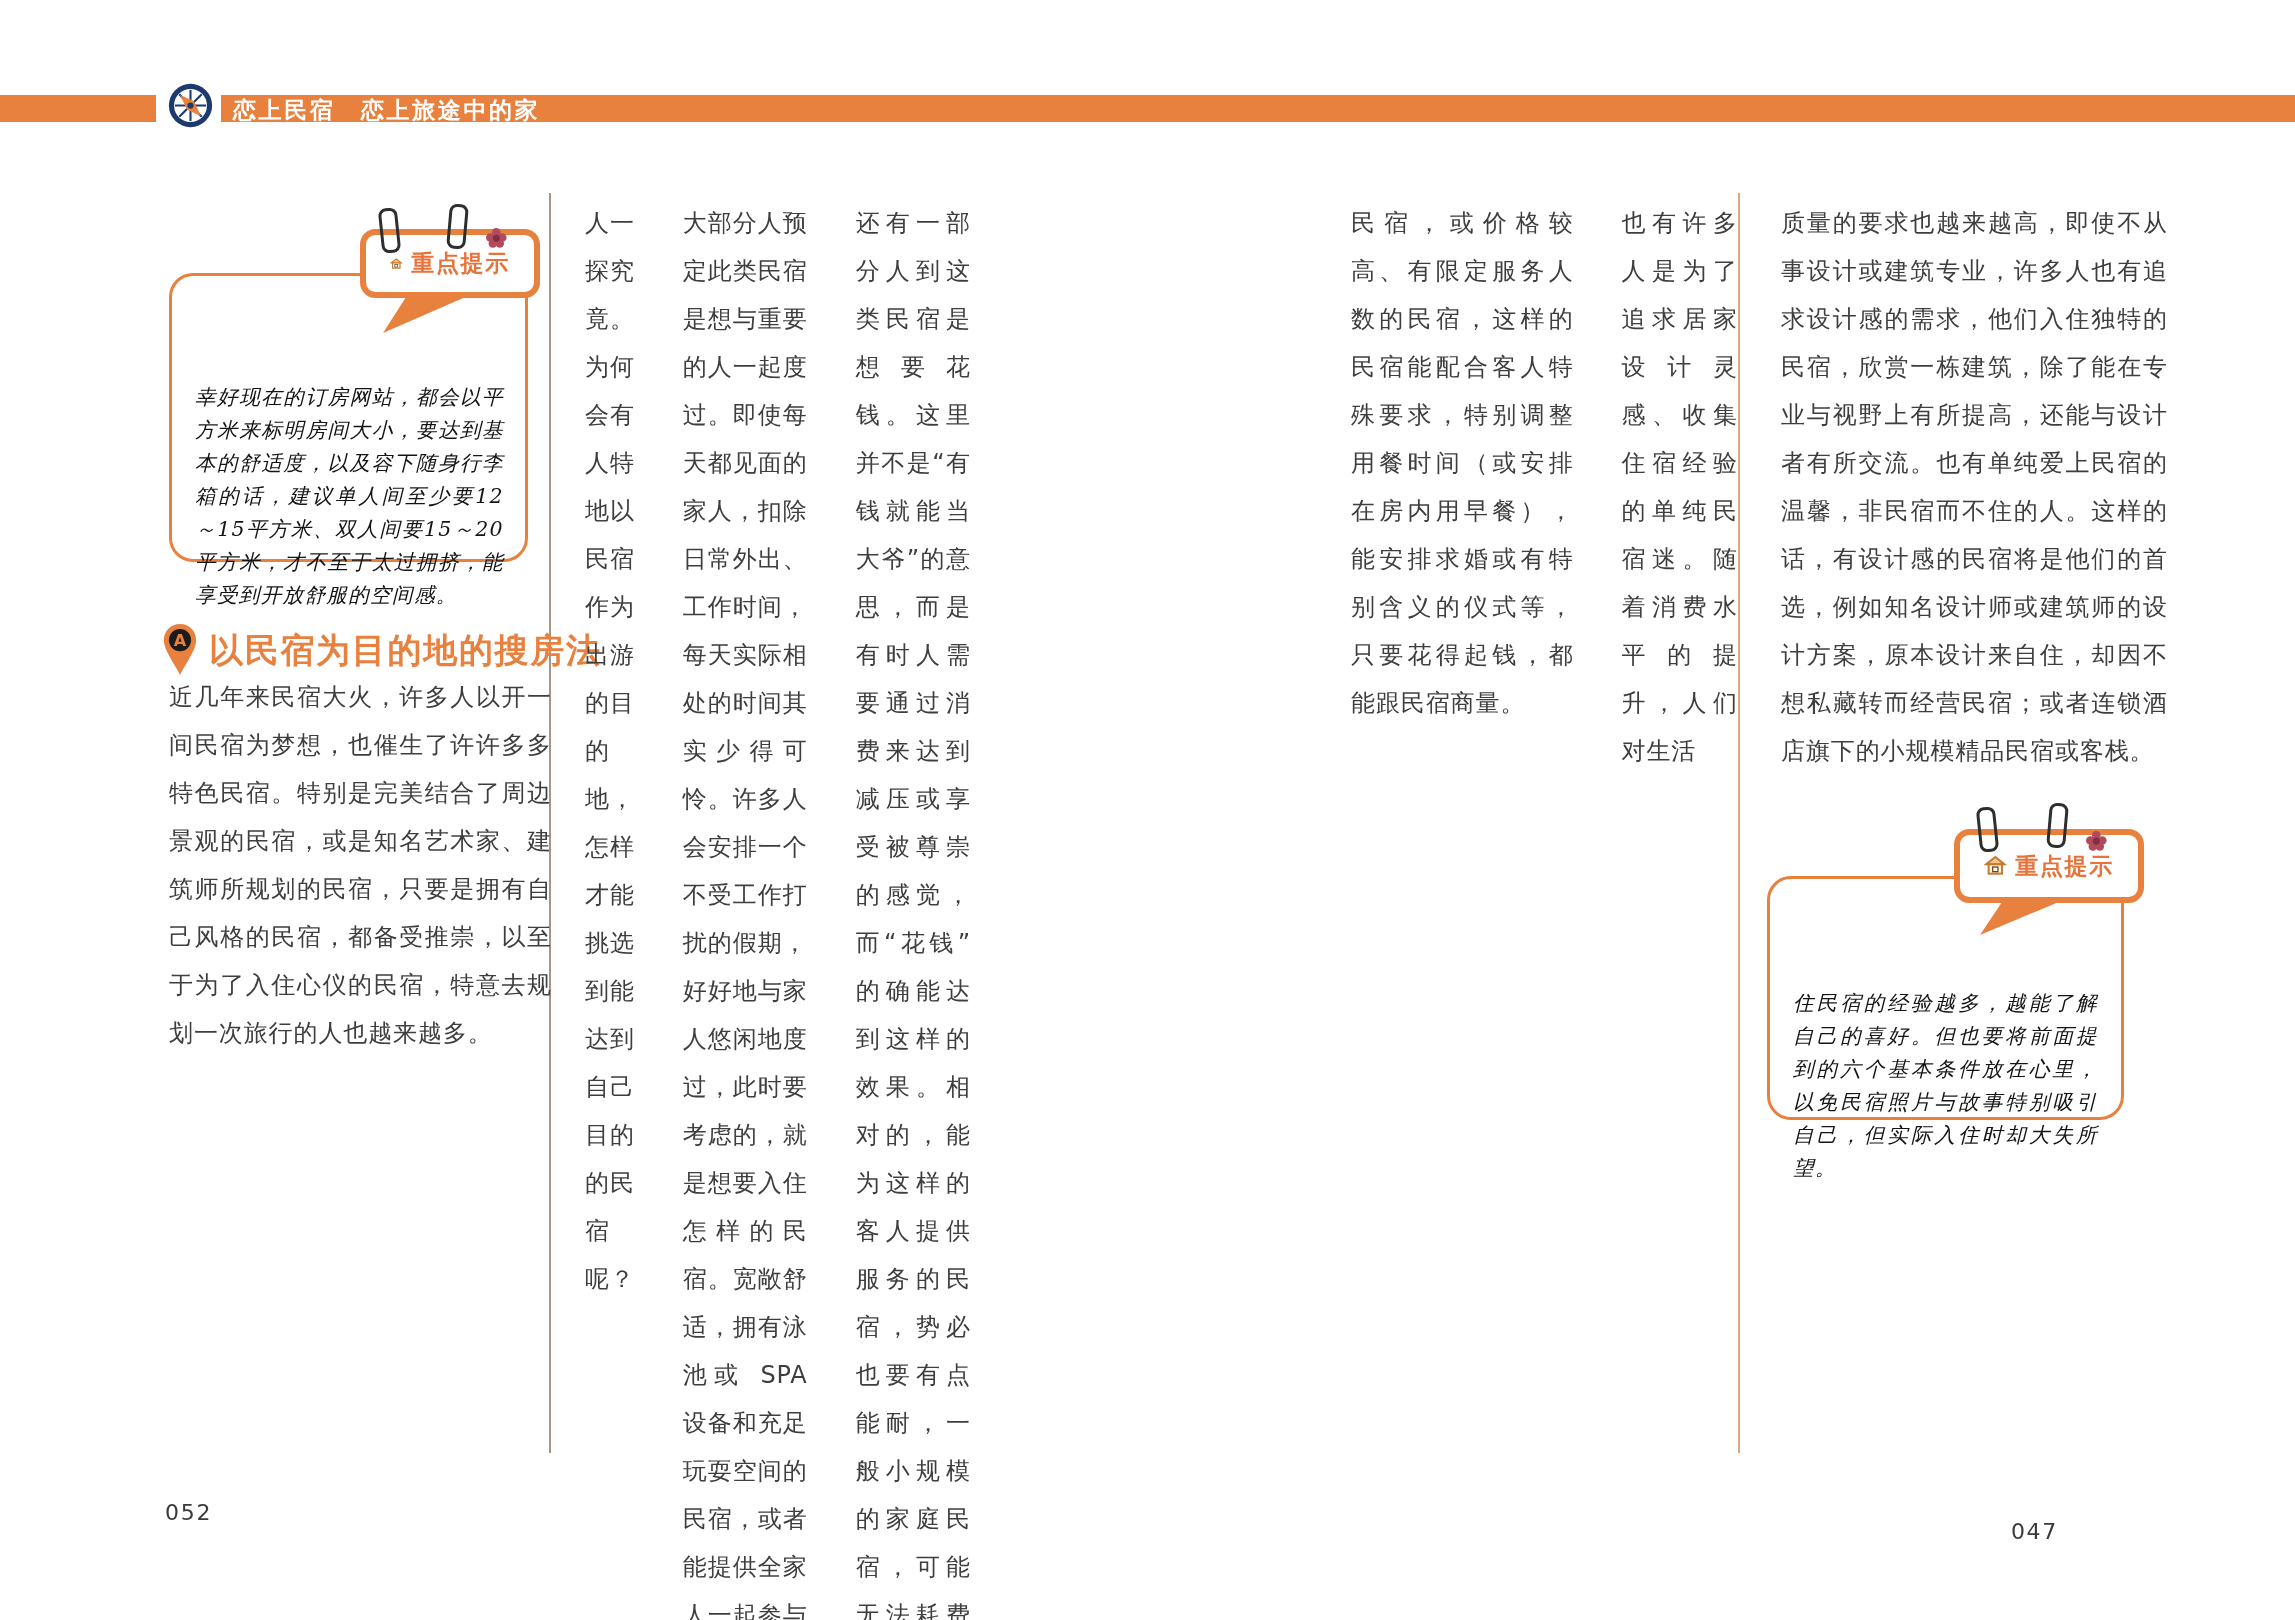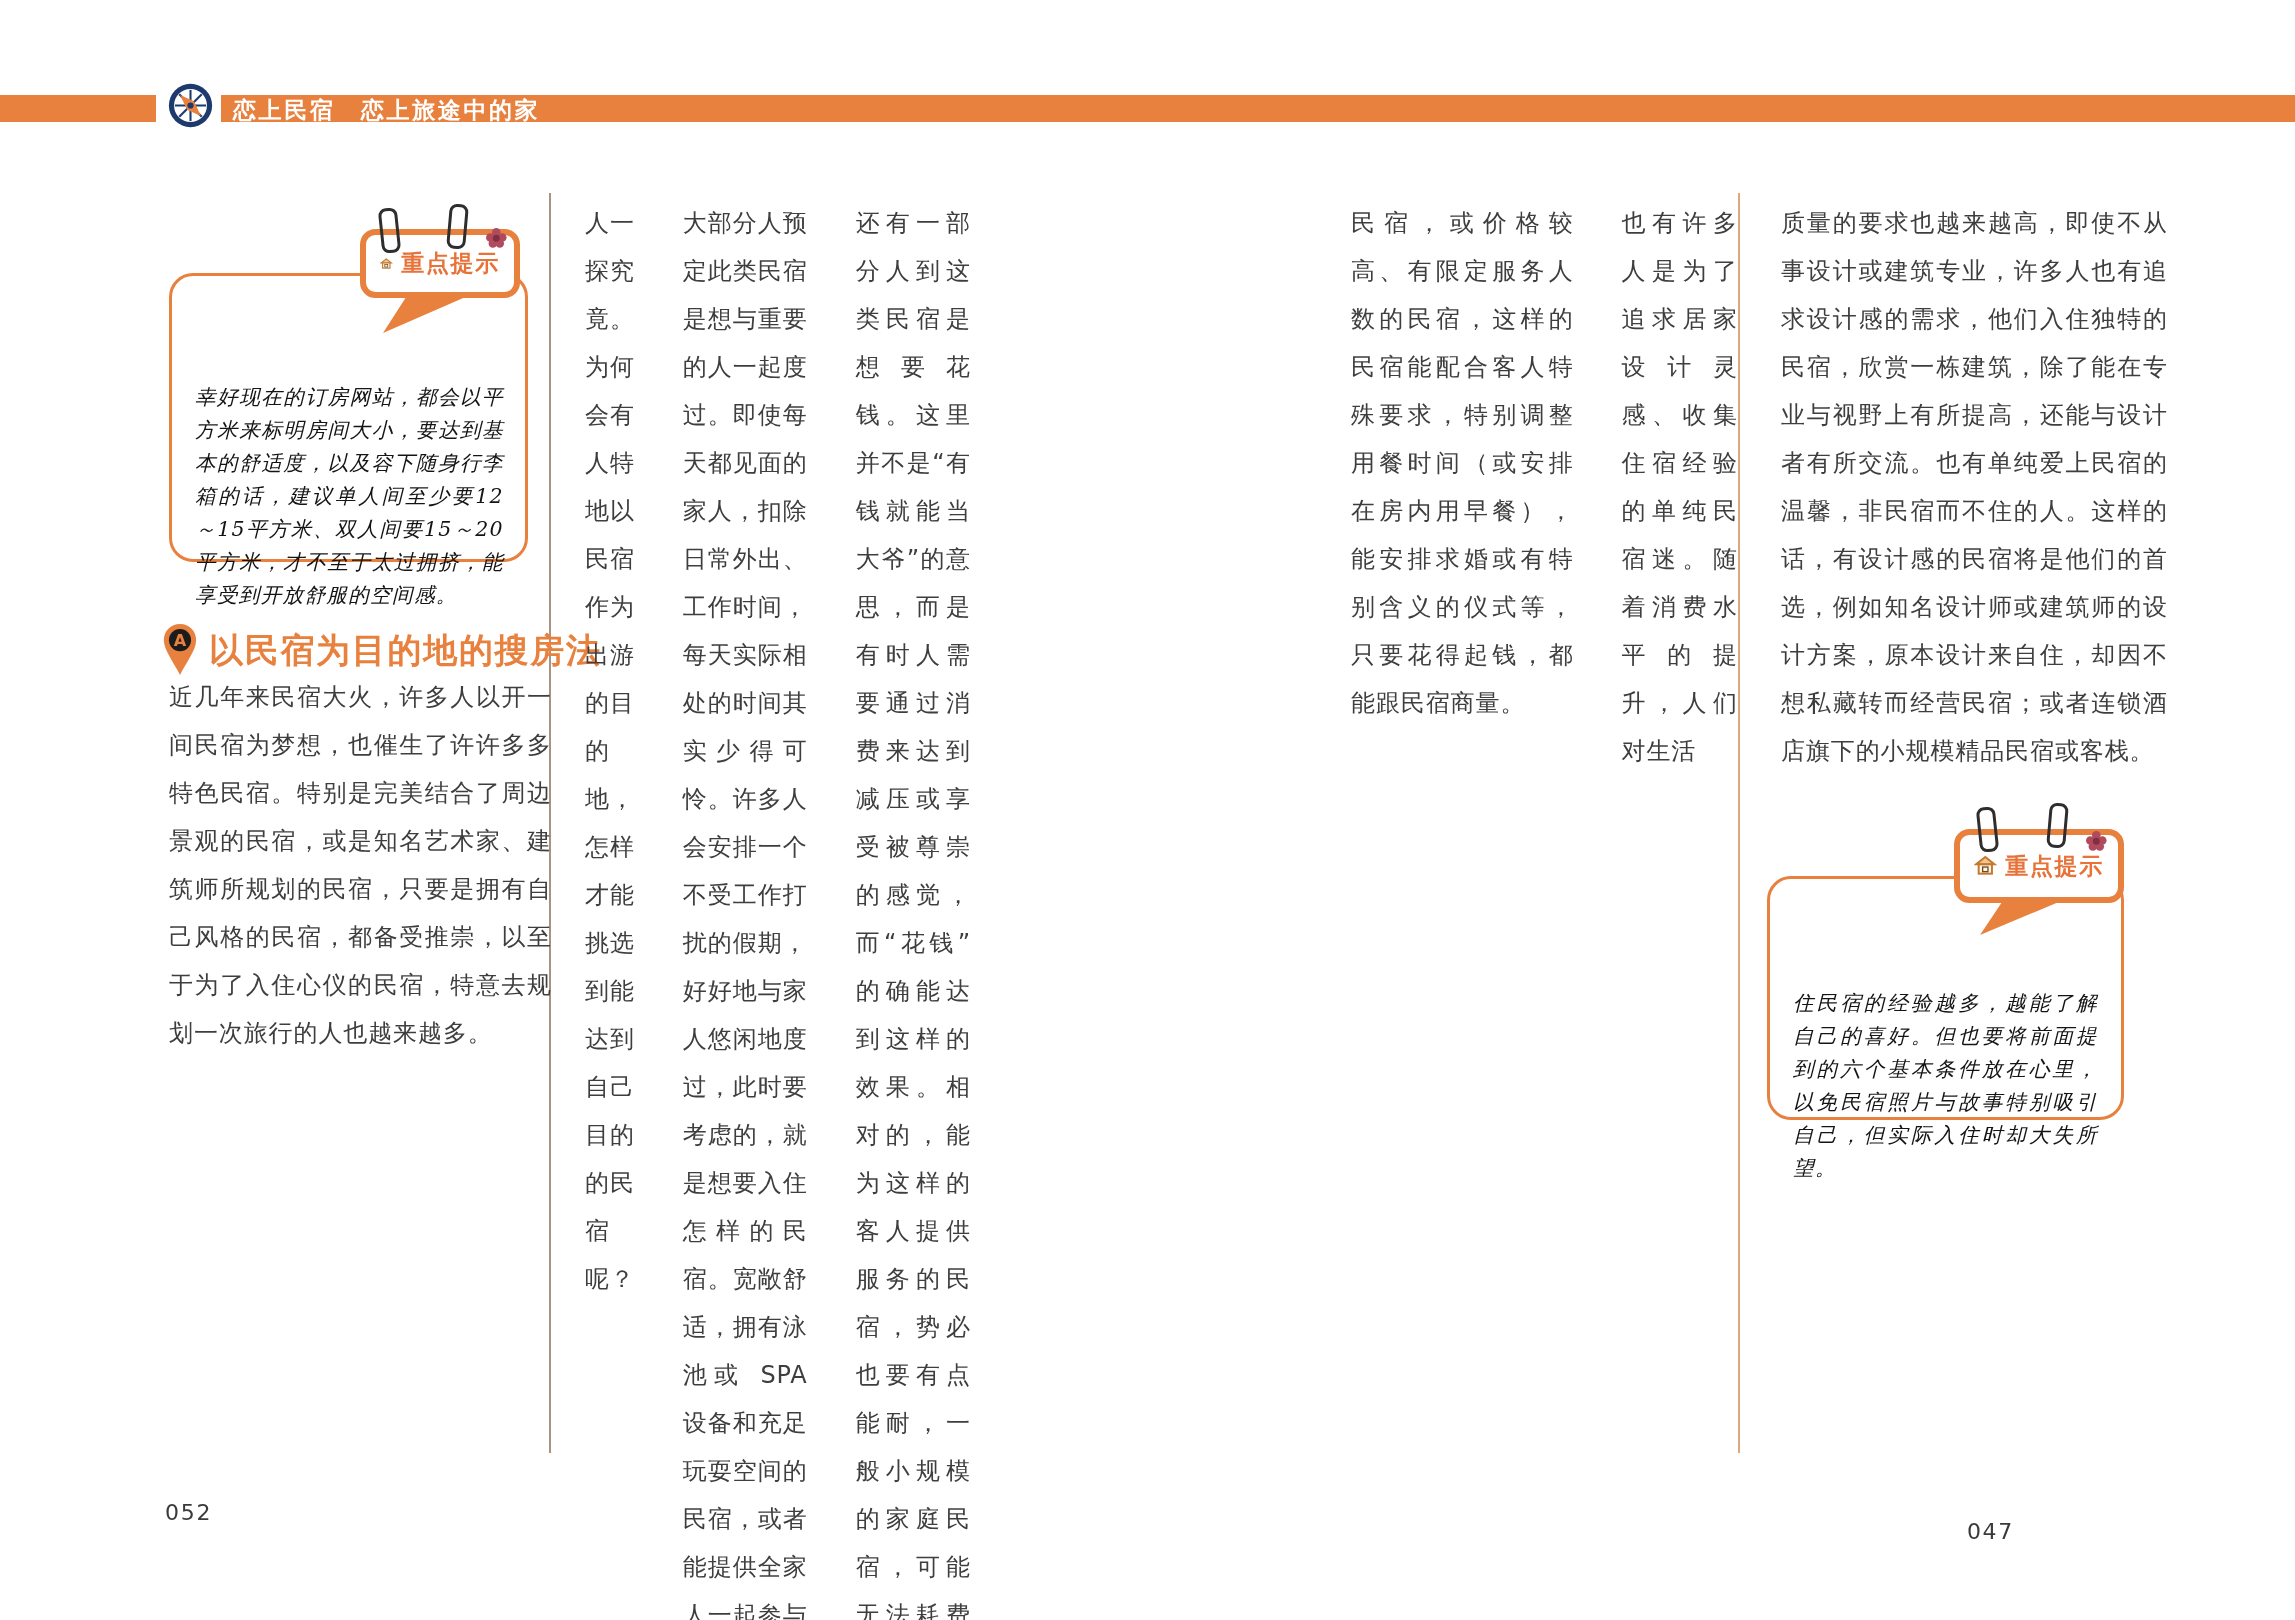--- a/index.html
+++ b/index.html
@@ -36,21 +36,21 @@
     position:absolute;left:209px;top:628px;
     color:#E8813E;font-size:34px;font-weight:bold;letter-spacing:1.7px;
   }
   
   .callout{position:absolute;}
   .callout .box{
     position:absolute;background:#ffffff;border:3.4px solid #E8813E;border-radius:24px;z-index:1;
   }
   .callout .tag{
     position:absolute;background:#ffffff;border:6px solid #E8813E;border-radius:15.4px;
-    display:flex;align-items:center;gap:8.6px;padding:0 14px;z-index:4;
+    display:flex;align-items:center;gap:8.6px;padding:0 24px;z-index:4;
   }
   .callout .tag-label{color:#E8733A;font-size:23px;font-weight:bold;letter-spacing:1.7px;white-space:nowrap;}
   .callout .tail{
     position:absolute;background:#E8813E;z-index:3;
     clip-path:polygon(28% 0,100% 0,0 100%);
   }
   .clip{
     position:absolute;width:13px;height:39px;border:3.4px solid #2e2e2e;border-radius:7.7px;
     background:transparent;z-index:5;
   }
@@ -74,21 +74,21 @@
   #callout2 .box{left:0;top:66px;width:351px;height:238px;}
   #callout2 .tag{left:187px;top:19px;width:130px;height:62px;}
   #callout2 .tail{left:213px;top:86px;width:93px;height:39px;}
   #callout2 .clip.c1{left:211px;top:-3.4px;transform:rotate(-6deg);}
   #callout2 .clip.c2{left:281px;top:-6.9px;transform:rotate(5deg);}
   #callout2 .flower{left:319px;top:20.6px;}
   #callout2 .note{left:26px;top:129px;width:305px;}
   
   .page-num{position:absolute;color:#3a3a3a;font-size:22px;letter-spacing:1.7px;}
   #pn-left{left:165px;top:1500px;}
-  #pn-right{left:1920px;top:1519px;width:94px;text-align:right;}
+  #pn-right{left:1964px;top:1519px;width:94px;text-align:right;}
 </style>
 </head>
 <body>
 
 <div id="stage">
 
   <div class="header-bar"></div>
   <div class="icon-gap"></div>
   <svg class="compass" viewBox="0 0 52 52">
     <circle cx="26" cy="26" r="25" fill="#1d3a6e"></circle>

